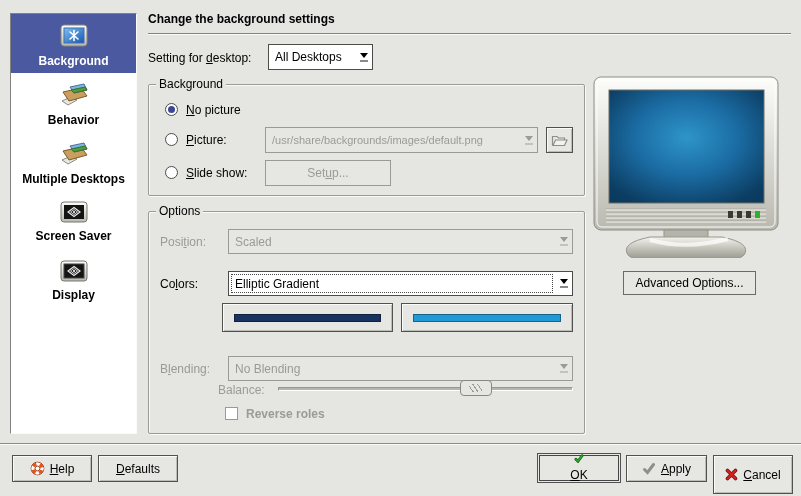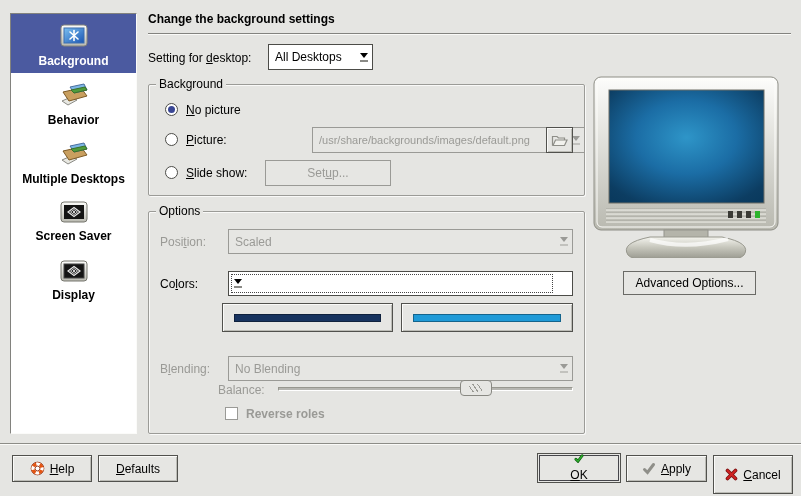--- a/index.html
+++ b/index.html
@@ -176,21 +176,21 @@
   </div>
 
   <div class="group" style="left:148px; top:84px; width:437px; height:112px;">
     <span class="group-title">Background</span>
   </div>
   <span class="radio checked" style="left:165px; top:103px;"></span>
   <div class="flabel" style="left:186px; top:103px;"><span></span><span class="accel">N</span><span>o picture</span></div>
 
   <span class="radio" style="left:165px; top:133px;"></span>
   <div class="flabel" style="left:186px; top:133px;"><span></span><span class="accel">P</span><span>icture:</span></div>
-  <div class="combo disabled" style="left:265px; top:127px; width:273px; height:26px; font-size:11px;margin-left:47px;">
+  <div class="combo disabled" style="left:265px; top:127px; width:273px; height:26px; font-size:11px;">
     <span class="combo-text">/usr/share/backgrounds/images/default.png</span>
     <span class="combo-arrow-box">
         <i class="tri"></i>
         <i class="dash"></i>
       </span>
   </div>
   <div class="btn" style="left:546px; top:127px; width:27px; height:26px;">
     <svg width="17" height="14" viewBox="0 0 17 14">
       <path d="M1.5 12.5 L1.5 3.5 L6 3.5 L7.5 5 L13.5 5 L13.5 7" fill="none" stroke="#8e8e88" stroke-width="1.2"></path>
       <path d="M2 12.5 L4.5 7 L16 7 L13.5 12.5 Z" fill="#f2f2ee" stroke="#8e8e88" stroke-width="1.2"></path>
@@ -211,20 +211,21 @@
   <div class="combo disabled" style="left:228px; top:229px; width:345px; height:25px;">
     <span class="combo-text">Scaled</span>
     <span class="combo-arrow-box">
         <i class="tri"></i>
         <i class="dash"></i>
       </span>
   </div>
 
   <div class="flabel" style="left:160px; top:277px;"><span>Co</span><span class="accel">l</span><span>ors:</span></div>
   <div class="combo focused" style="left:228px; top:271px; width:345px; height:25px;">
+    <span class="combo-text">Elliptic Gradient</span>
     <span class="combo-arrow-box">
         <i class="tri"></i>
         <i class="dash"></i>
       </span>
   </div>
 
   <div class="color-btn" style="left:222px; top:303px; width:171px; height:29px;">
     <span class="color-bar" style="background: rgb(23, 51, 95);"></span>
   </div>
   <div class="color-btn" style="left:401px; top:303px; width:172px; height:29px;">

